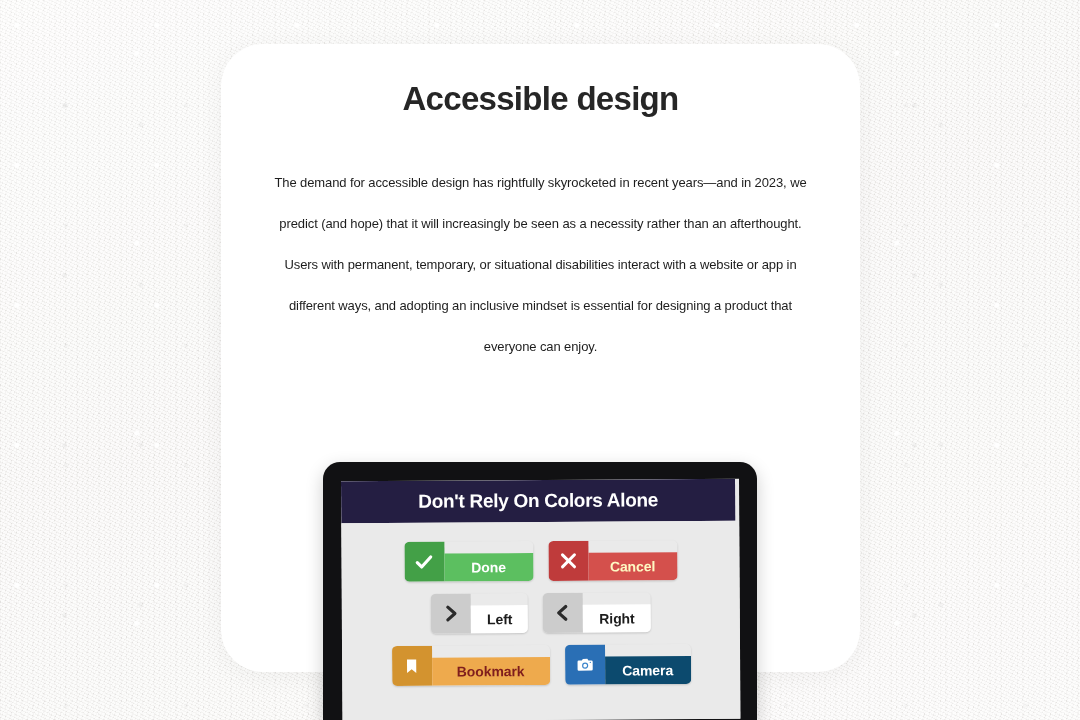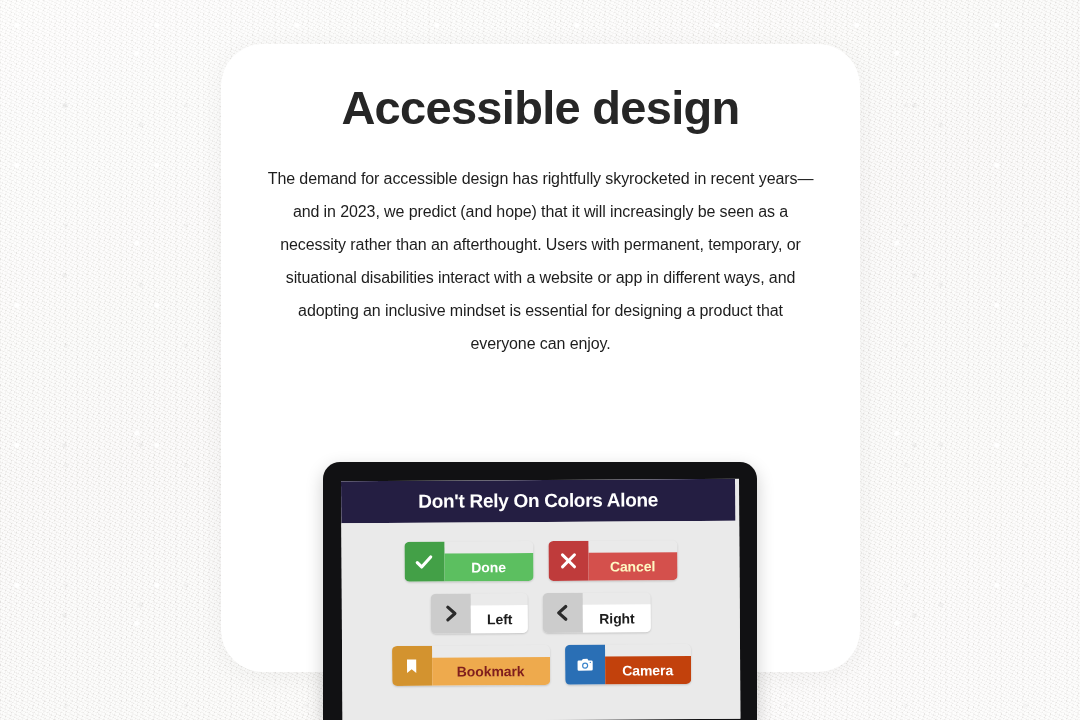--- a/index.html
+++ b/index.html
@@ -54,34 +54,34 @@
     border-radius: 42px;
     box-shadow: 0 4px 26px rgba(0,0,0,0.045);
   }
 
   #page-title {
     position: absolute;
     left: 0;
     right: 0;
     top: 36px;
     text-align: center;
-    font-size: 47px;
+    font-size: 33px;
     font-weight: 700;
     letter-spacing: -0.7px;
     color: #262626;
   }
 
   #body-copy {
     position: absolute;
     left: 46px;
     right: 46px;
     top: 118px;
     text-align: center;
-    font-size: 16px;
-    line-height: 33px;
+    font-size: 13px;
+    line-height: 41px;
     color: #1d1d1d;
     letter-spacing: -0.1px;
   }
 
   
   #tablet {
     position: absolute;
     left: 323px;
     top: 462px;
     width: 434px;
@@ -261,19 +261,19 @@
           </div>
           <div class="sbtn v-camera">
             <div class="sbtn-icon" style="background: rgb(42, 111, 181);">
               <svg width="20" height="18" viewBox="0 0 24 24">
                 <path d="M9 4.2 H15 L16.4 6.4 H20.4 A1.7 1.7 0 0 1 22.1 8.1 V18.2 A1.7 1.7 0 0 1 20.4 19.9 H3.6 A1.7 1.7 0 0 1 1.9 18.2 V8.1 A1.7 1.7 0 0 1 3.6 6.4 H7.6 Z" fill="white"></path>
                 <circle cx="12" cy="13.2" r="4.1" fill="#3c85cc"></circle>
                 <circle cx="12" cy="13.2" r="2.5" fill="white"></circle>
                 <circle cx="19" cy="8.9" r="0.95" fill="#3c85cc"></circle>
               </svg>
             </div>
-            <div class="sbtn-label" style="background: #c2410c; color: rgb(255, 255, 255);">Camera</div>
+            <div class="sbtn-label" style="background: #0c4a6e; color: rgb(255, 255, 255);">Camera</div>
           </div>
         </div>
       </div>
 
   </div>
 </div>
 
 </body></html>

